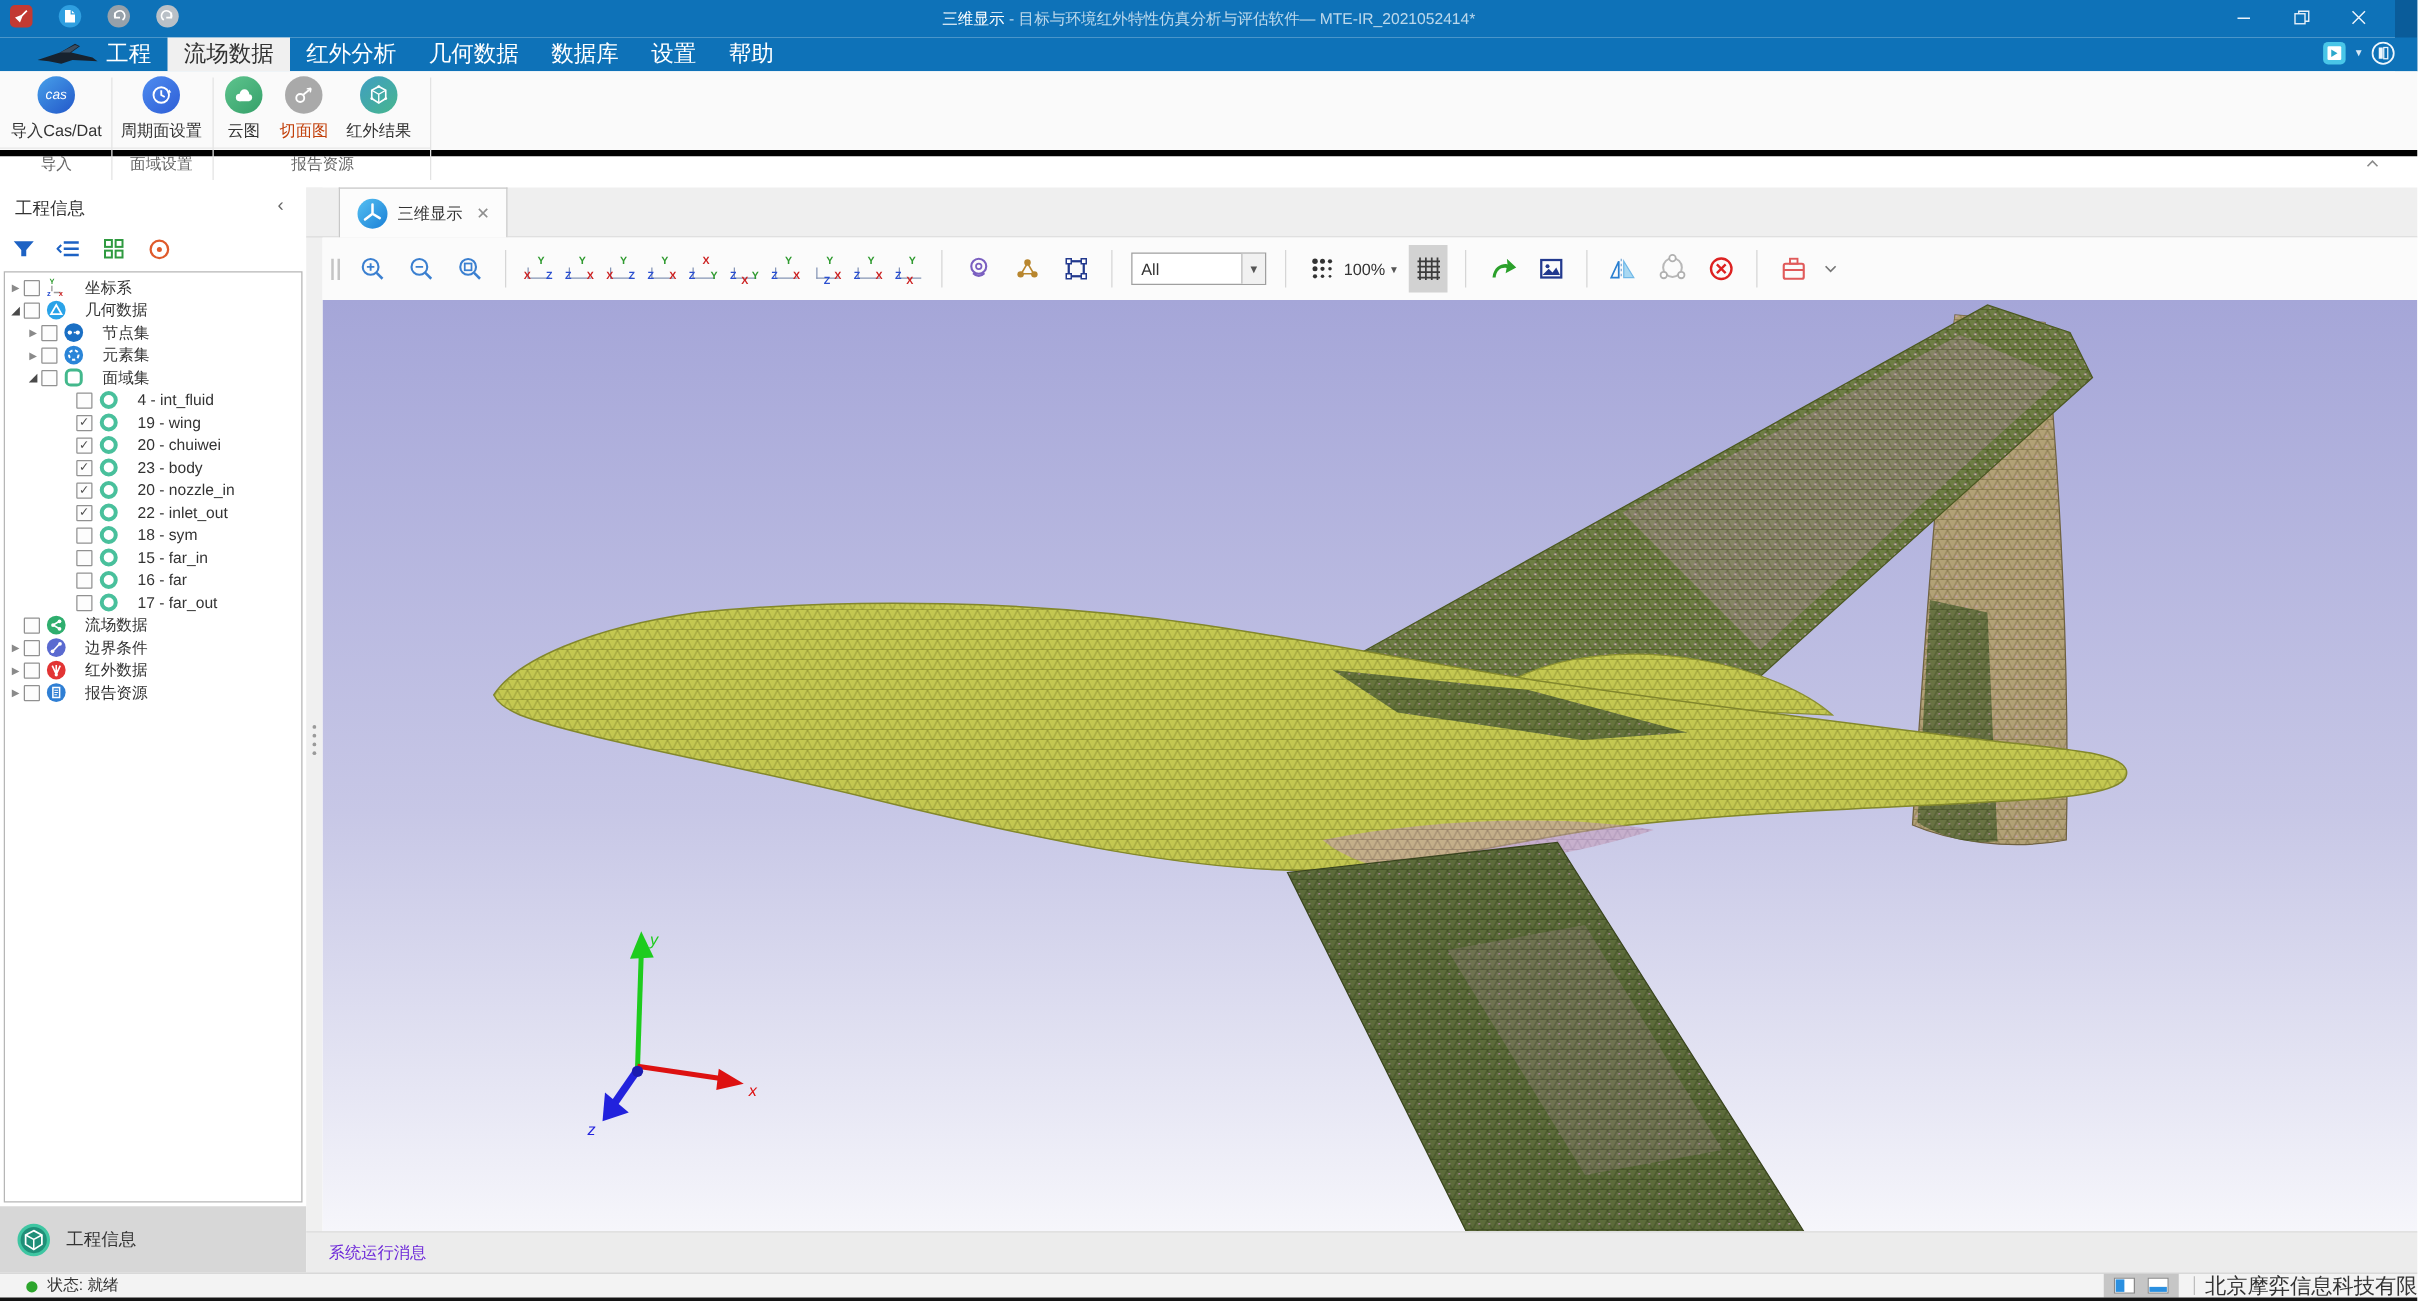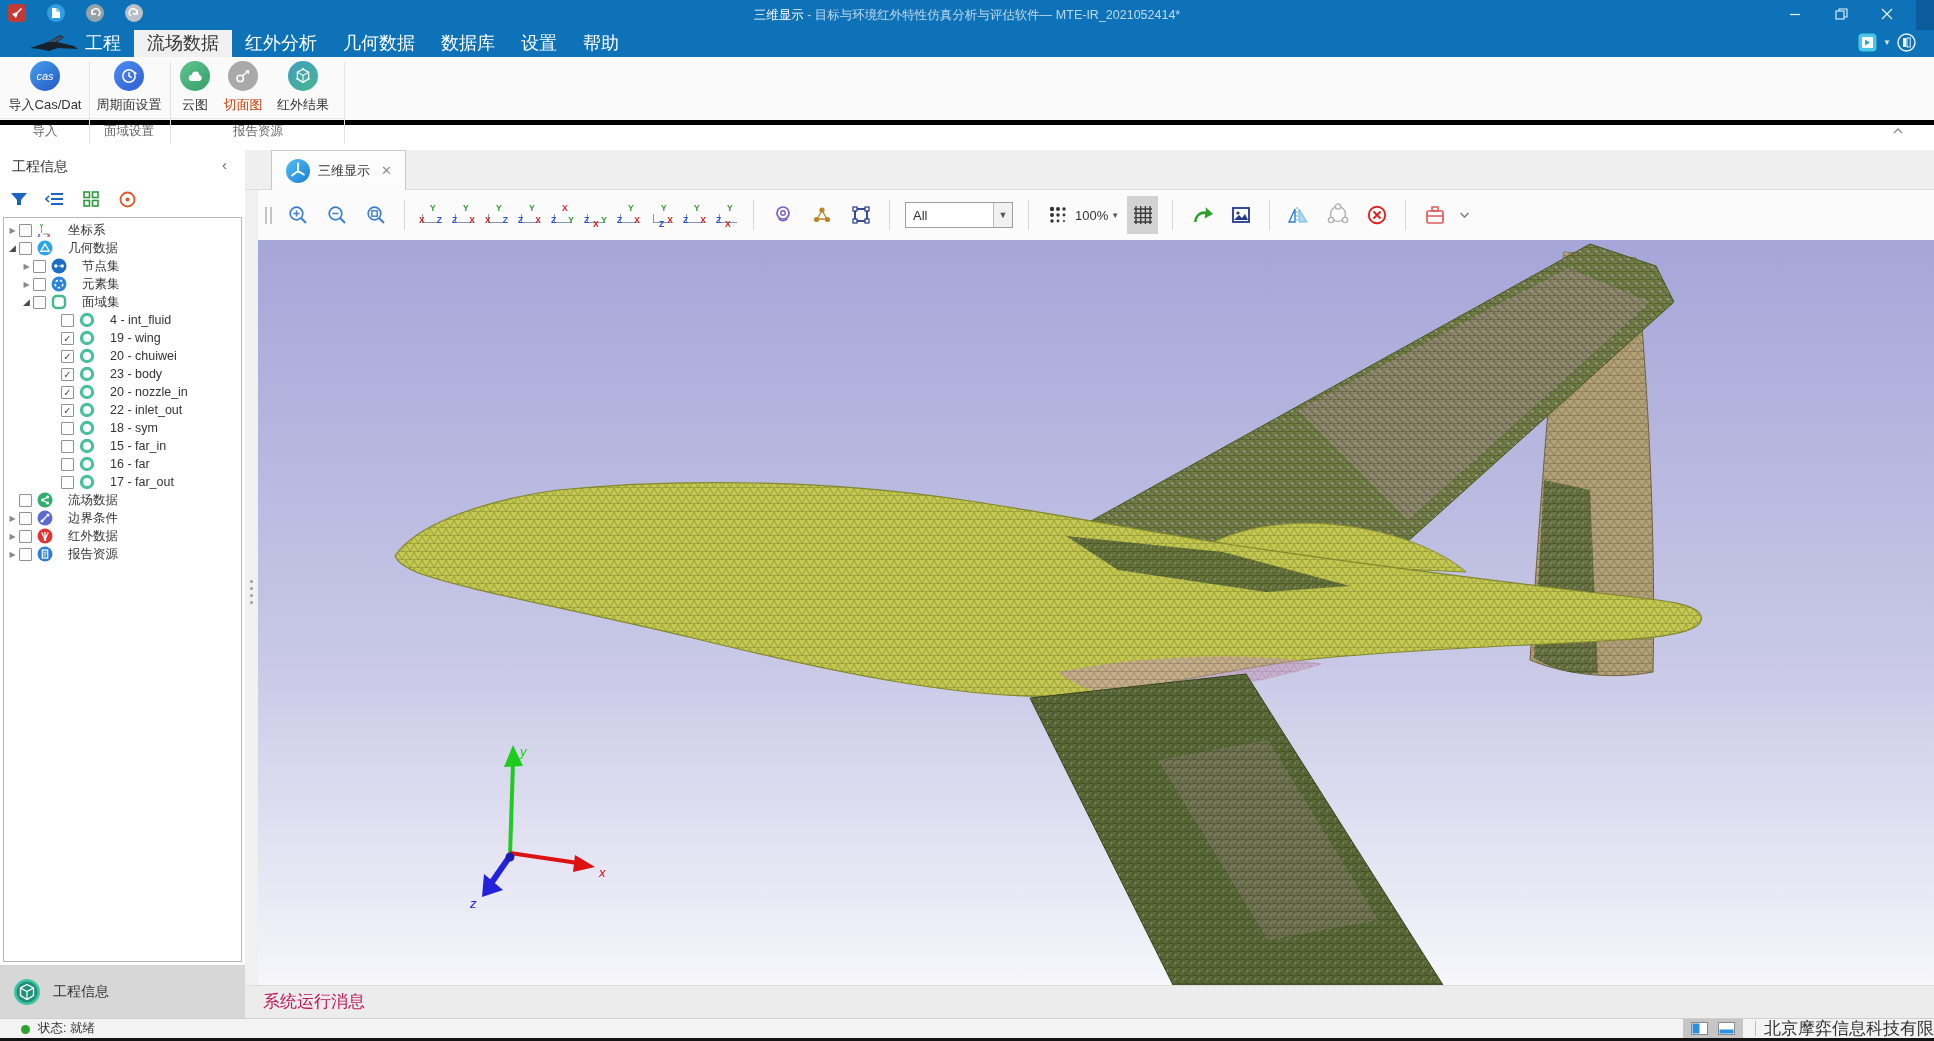--- a/index.html
+++ b/index.html
@@ -58,21 +58,21 @@
 .tcb{width:13px;height:13px;border:1px solid #919191;background:#fdfdfd;border-radius:1px;margin-right:5px;
      font-size:10px;line-height:11px;text-align:center;color:#4d4d4d;flex:0 0 13px}
 .ticon{width:16px;height:16px;margin-right:15px;flex:0 0 16px}
 .tlabel{color:#333}
 
 
 .lp-bottom{position:absolute;left:0;top:965px;width:245px;height:53px;background:#d7d7d7;display:flex;align-items:center}
 .lp-bottom .cube{margin-left:13px;margin-right:12px}
 .lp-bottom .blabel{font-size:14px;color:#333}
 .msgbar{position:absolute;left:245px;top:985px;width:1689px;height:33px;background:#ececec;border-top:1px solid #dcdcdc}
-.msgbar .mtext{margin-left:18px;line-height:32px;font-size:17px;color:#be185d}
+.msgbar .mtext{margin-left:18px;line-height:32px;font-size:13px;color:#6d28d9}
 .statusbar{position:absolute;left:0;top:1018px;width:1934px;height:20px;background:#f3f3f3;border-top:1px solid #cfcfcf}
 .stdot{position:absolute;left:21px;top:6px;width:9px;height:9px;border-radius:50%;background:#2ca52c}
 .sttext{position:absolute;left:38px;top:0;line-height:19px;font-size:12.5px;color:#333}
 .stbox{position:absolute;left:1683px;top:0;width:60px;height:19px;background:#c6c6c6;display:flex;align-items:center;justify-content:center;gap:10px}
 .stsep{position:absolute;left:1755px;top:2px;width:1px;height:15px;background:#bdbdbd}
 .stcompany{position:absolute;left:1764px;top:0;line-height:19px;font-size:17px;color:#333}
 .bstrip{position:absolute;left:0;top:1038px;width:1934px;height:3px;background:#141414}
 
 
 .splitter{position:absolute;left:245px;top:150px;width:13px;height:835px;background:#f0f0f0}

